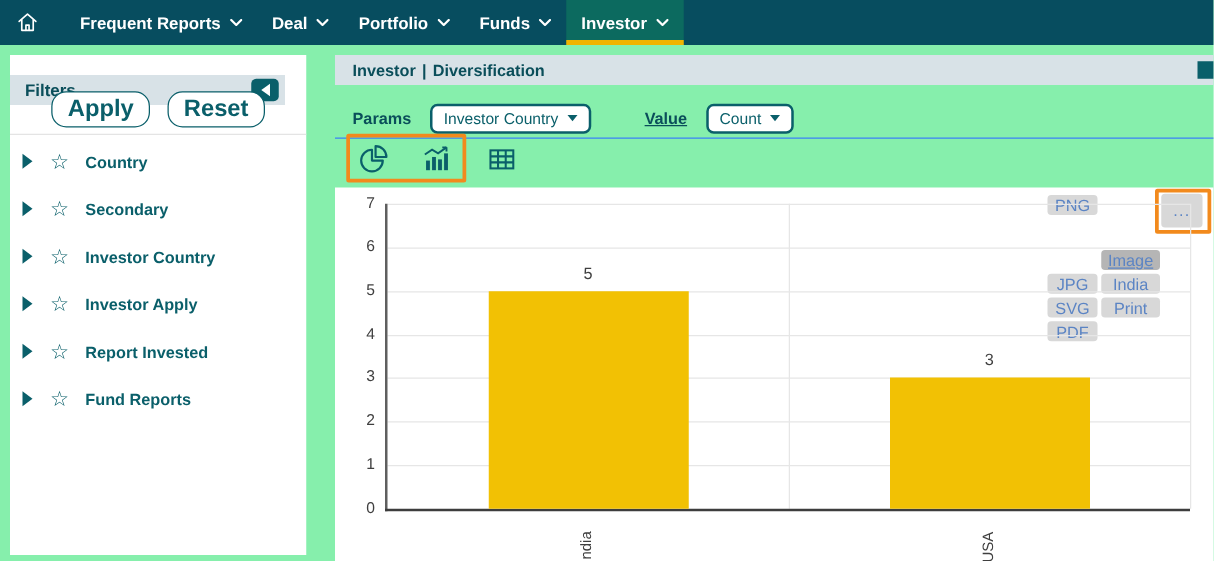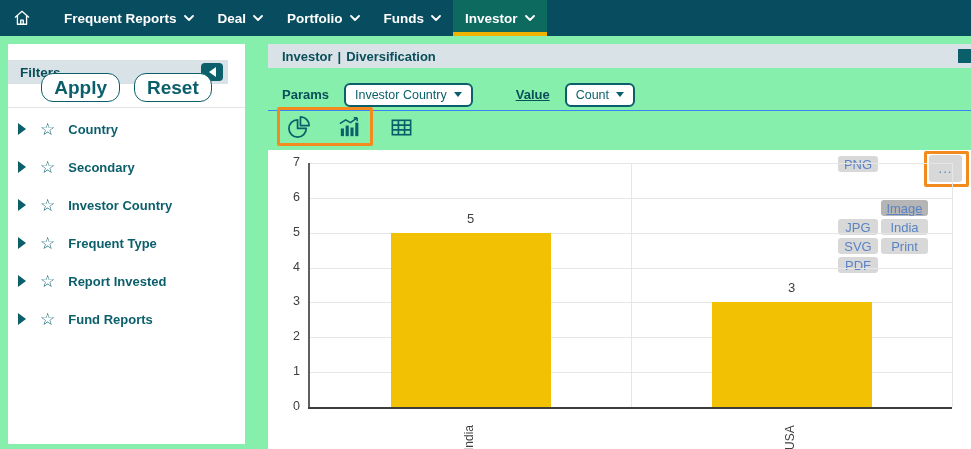--- a/index.html
+++ b/index.html
@@ -163,21 +163,21 @@
           <span class="filter-label">Secondary</span>
         </div>
         <div class="filter-row">
           <span class="caret-right"></span>
           <span class="star">☆</span>
           <span class="filter-label">Investor Country</span>
         </div>
         <div class="filter-row">
           <span class="caret-right"></span>
           <span class="star">☆</span>
-          <span class="filter-label">Frequent Type</span>
+          <span class="filter-label">Investor Apply</span>
         </div>
         <div class="filter-row">
           <span class="caret-right"></span>
           <span class="star">☆</span>
           <span class="filter-label">Report Invested</span>
         </div>
         <div class="filter-row">
           <span class="caret-right"></span>
           <span class="star">☆</span>
           <span class="filter-label">Fund Reports</span>

